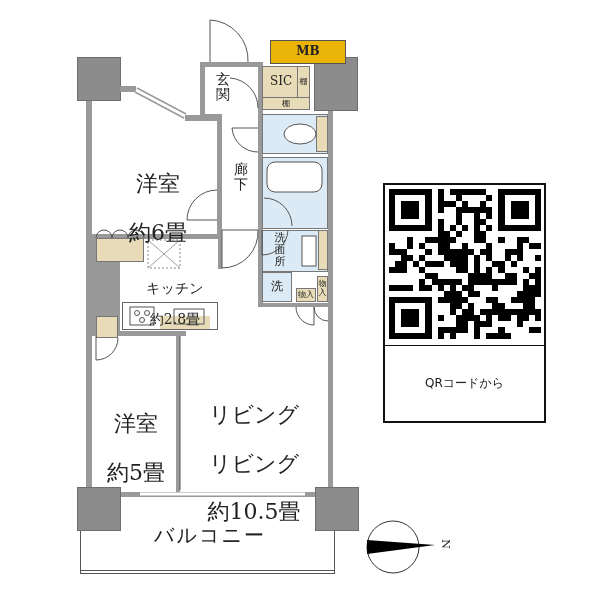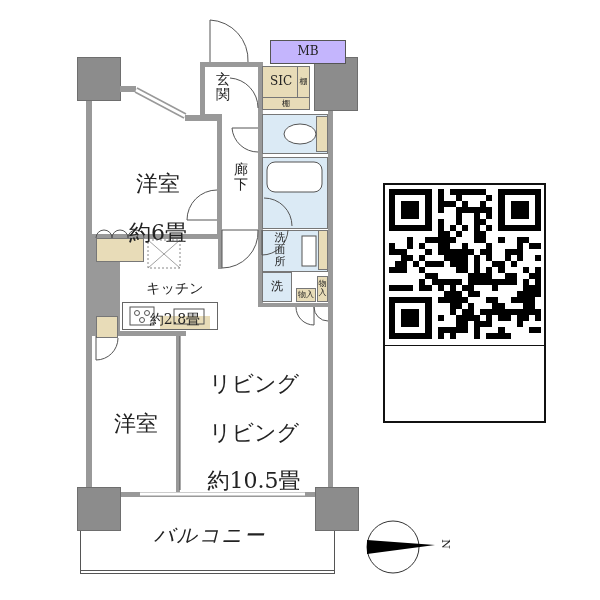--- a/index.html
+++ b/index.html
@@ -42,21 +42,21 @@
   <div class="wall" style="left:218px;top:234px;width:4px;height:35px;"></div>
   <div class="wall" style="left:86px;top:331px;width:100px;height:5px;"></div>
   <div class="wall" style="left:176px;top:331px;width:4px;height:165px;"></div>
   <div class="wall" style="left:86px;top:235px;width:34px;height:98px;"></div>
 
   <div class="col" style="left:77px;top:57px;width:44px;height:44px;"></div>
   <div class="col" style="left:314px;top:57px;width:44px;height:54px;"></div>
   <div class="col" style="left:77px;top:487px;width:44px;height:44px;"></div>
   <div class="col" style="left:315px;top:487px;width:44px;height:44px;"></div>
 
-  <div class="abs" style="left:270px;top:40px;width:76px;height:24px;border:1px solid #555;box-sizing:border-box;background:#c4b5fd;">
+  <div class="abs" style="left:270px;top:40px;width:76px;height:24px;border:1px solid #555;box-sizing:border-box;background:#eab308;font-weight:bold;">
     <span class="lbl small" style="left:0;top:4px;width:100%;">MB</span>
   </div>
 
   <div class="beige" style="left:262px;top:66px;width:24px;height:32px;padding-left:36px;">
     <span class="lbl small" style="left:0;top:8px;width:100%;">SIC</span>
   </div>
   <div class="beige" style="left:297px;top:66px;width:13px;height:32px;">
     <span class="lbl tiny" style="left:0;top:11px;width:100%;">棚</span>
   </div>
   <div class="beige" style="left:262px;top:97px;width:48px;height:13px;">
@@ -138,38 +138,39 @@
     <circle cx="393" cy="547" r="26" fill="#fff" stroke="#333" stroke-width="1"></circle>
     <polygon points="367,540 367,554 435,545" fill="#000"></polygon>
   </svg>
 
   <div class="lbl room-lbl" style="left:118px;top:148px;width:80px;">
     <div>洋室</div>
     <div>約6畳</div>
   </div>
   <div class="lbl room-lbl" style="left:94px;top:388px;width:84px;">
     <div>洋室</div>
-  </div>
-  <div class="lbl room-lbl" style="left:184px;top:348px;width:140px;">
+    <div>約5畳</div>
+  </div>
+  <div class="lbl room-lbl" style="left:184px;top:379px;width:140px;">
     <div>リビング</div>
     <div>リビング</div>
     <div>約10.5畳</div>
   </div>
   <div class="lbl" style="left:130px;top:266px;width:90px;font-size:14px;">
     <div>キッチン</div>
     <div>約2.8畳</div>
   </div>
   <div class="lbl" style="left:208px;top:72px;width:30px;font-size:14px;">玄
 関</div>
   <div class="lbl" style="left:226px;top:162px;width:30px;font-size:14px;">廊
 下</div>
   <div class="lbl" style="left:268px;top:232px;width:24px;font-size:11px;">洗
 面
 所</div>
-  <div class="lbl" style="left:110px;top:524px;width:200px;font-size:20px;letter-spacing:2px;font-style:italic;">バルコニー</div>
+  <div class="lbl" style="left:110px;top:524px;width:200px;font-size:20px;letter-spacing:2px;">バルコニー</div>
   <div class="lbl" style="left:438px;top:538px;width:14px;font-size:11px;transform:rotate(90deg);">N</div>
 </div>
 
 <div id="qr-box">
   <div id="qr-grid">
       <span class="on"></span>
       <span class="on"></span>
       <span class="on"></span>
       <span class="on"></span>
       <span class="on"></span>
@@ -789,15 +790,16 @@
       <span class="on"></span>
       <span class="on"></span>
       <span></span>
       <span></span>
       <span></span>
       <span></span>
       <span></span>
     </div>
   <div id="qr-caption">
     <div>
+      <div>QRコードから</div>
     </div>
   </div>
 </div>
 
 </body></html>

